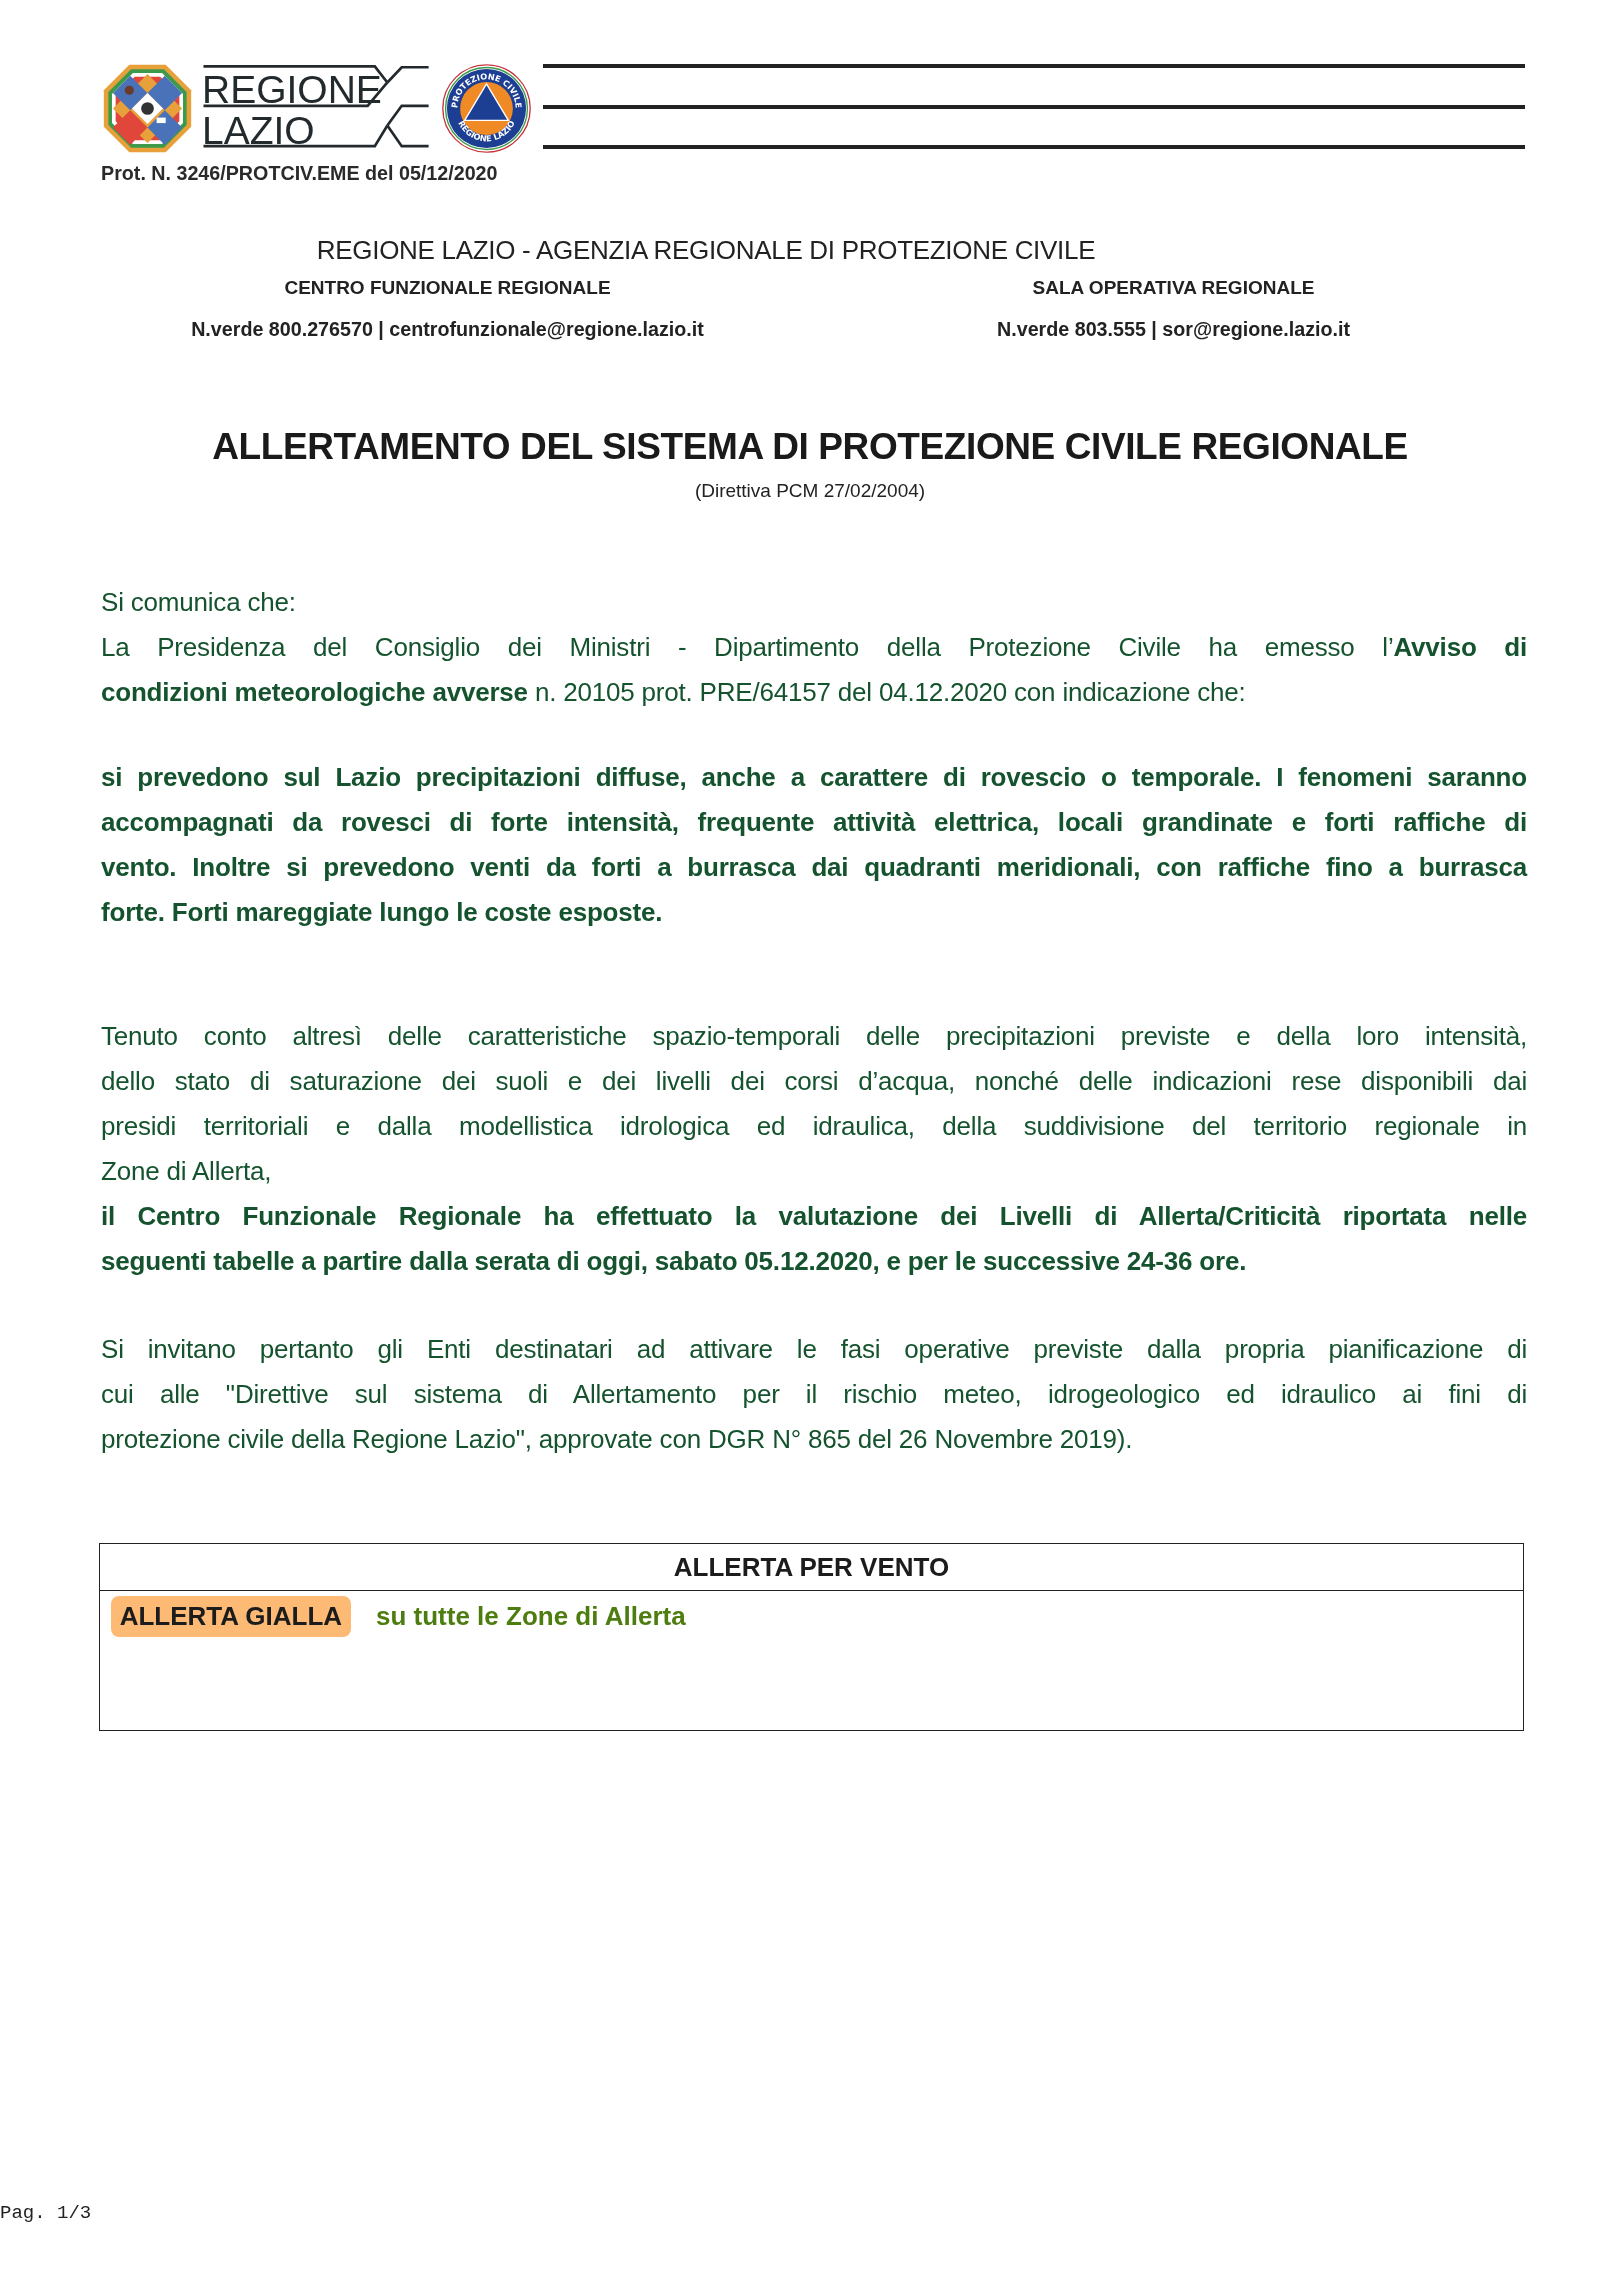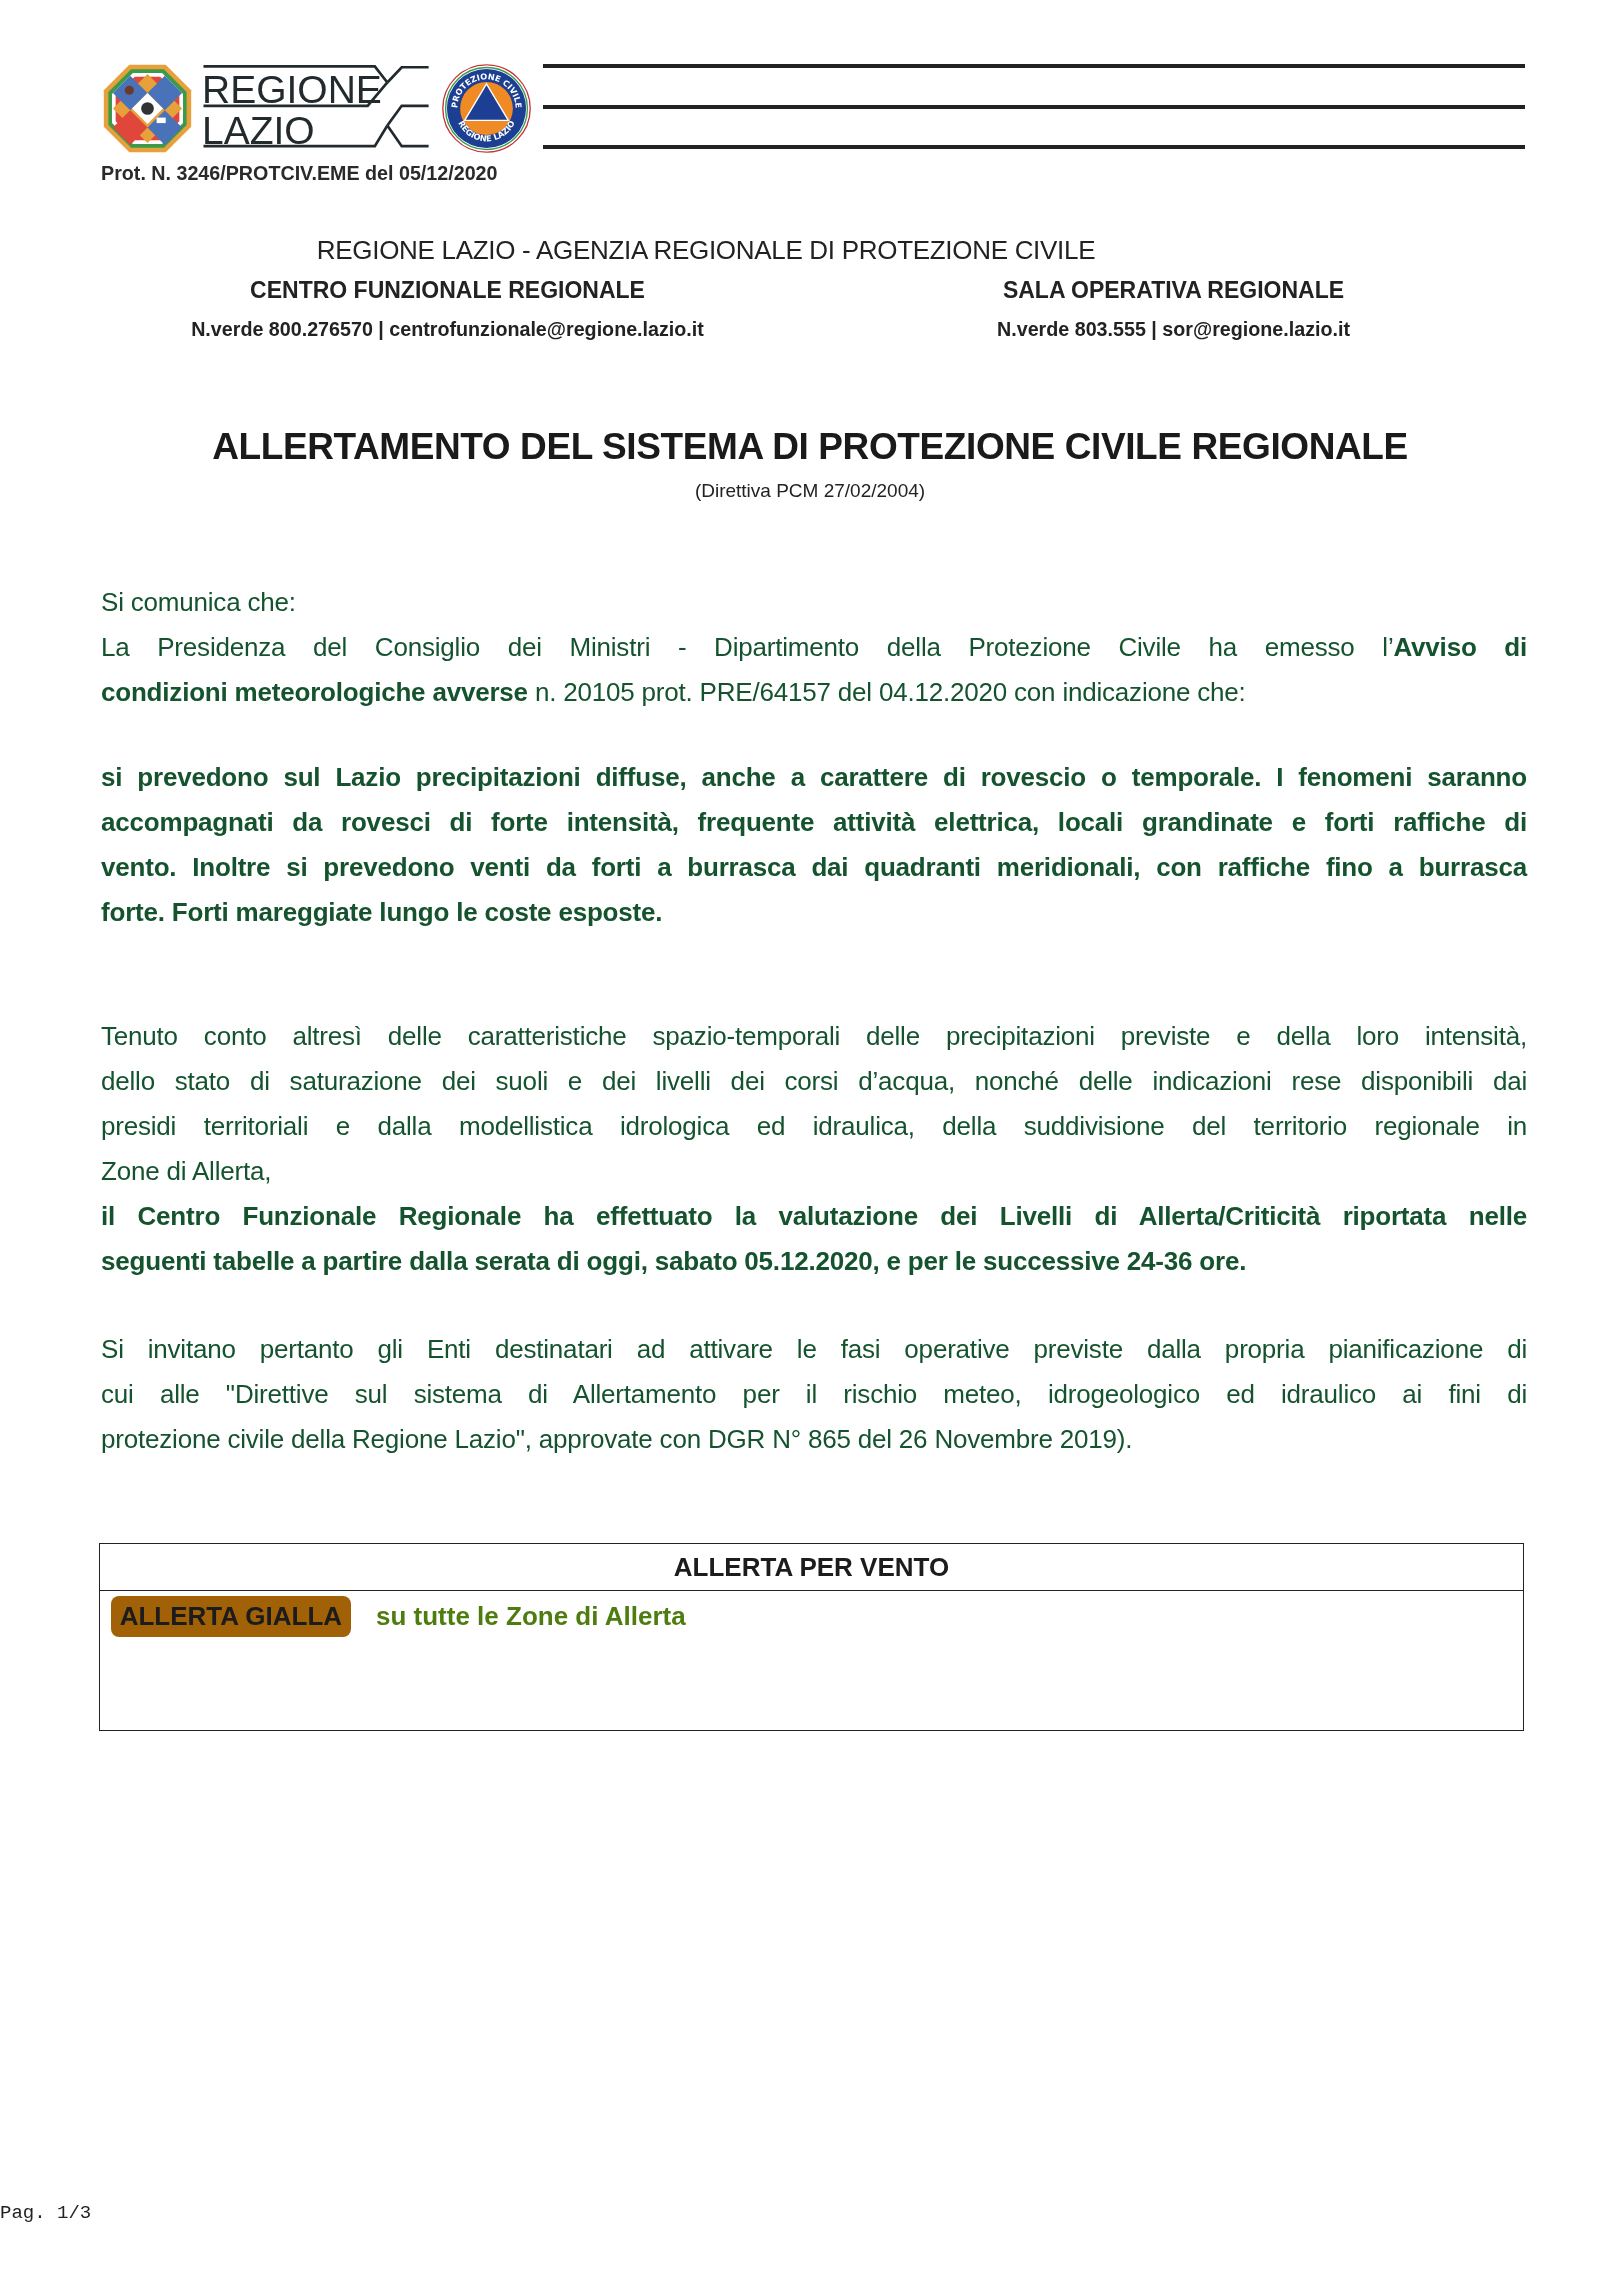--- a/index.html
+++ b/index.html
@@ -11,21 +11,21 @@
   .brand-text { position: absolute; left: 202px; font-size: 39px; letter-spacing: 0px; color: #222a2e; font-weight: normal; line-height: 1; }
   #brand-regione { top: 70px; }
   #brand-lazio { top: 111px; }
   #logo-pc { left: 441px; top: 63px; width: 91px; height: 91px; }
   .hline { position: absolute; left: 543px; width: 982px; height: 3.6px; background: #222; }
   #prot { left: 101px; top: 162px; font-size: 19.7px; font-weight: bold; color: #2a2a2a; white-space: nowrap; }
   #agency { left: 0; width: 1412px; top: 235px; text-align: center; font-size: 26px; color: #222; letter-spacing: -0.3px; }
   .col { position: absolute; width: 627px; text-align: center; }
   #col-left { left: 134px; }
   #col-right { left: 860px; }
-  .col-title { font-size: 23px; font-weight: bold; color: #222; position: absolute; left: 0; right: 0; top: 0; }
+  .col-title { font-size: 19px; font-weight: bold; color: #222; position: absolute; left: 0; right: 0; top: 0; }
   .col-contact { font-size: 19.7px; font-weight: bold; color: #222; position: absolute; left: 0; right: 0; top: 41px; }
   #col-left, #col-right { top: 277px; height: 72px; }
   #doc-title { left: 0; width: 1620px; top: 426px; text-align: center; font-size: 37px; font-weight: bold; color: #1a1a1a; letter-spacing: -0.4px; }
   #doc-subtitle { left: 0; width: 1620px; top: 480px; text-align: center; font-size: 19px; font-weight: normal; color: #222; }
   .para { position: absolute; left: 101px; width: 1426px; font-size: 26px; line-height: 45px; text-align: justify; color: #14532d; letter-spacing: -0.2px; }
   .para b { font-weight: bold; }
   #p-intro { top: 580px; }
   #p-bold { top: 755px; font-weight: bold; }
   #p-tenuto { top: 1014px; }
   #p-invitano { top: 1327px; }
@@ -135,19 +135,19 @@
 
 <div id="p-invitano" class="para">
   <span class="jl">Si invitano pertanto gli Enti destinatari ad attivare le fasi operative previste dalla propria pianificazione di</span>
   <span class="jl">cui alle "Direttive sul sistema di Allertamento per il rischio meteo, idrogeologico ed idraulico ai fini di</span>
   <span class="ll">protezione civile della Regione Lazio", approvate con DGR N° 865 del 26 Novembre 2019).</span>
 </div>
 
 <div id="alert-table" class="abs">
   <div id="alert-head">ALLERTA PER VENTO</div>
   <div id="alert-body">
-    <span id="alert-badge" style="background: #a16207;">ALLERTA GIALLA</span>
+    <span id="alert-badge" style="background: #fdba74;">ALLERTA GIALLA</span>
     <span id="alert-desc">su tutte le Zone di Allerta</span>
   </div>
 </div>
 
 <div id="page-num" class="abs">Pag. 1/3</div>
 
 
 </body></html>

